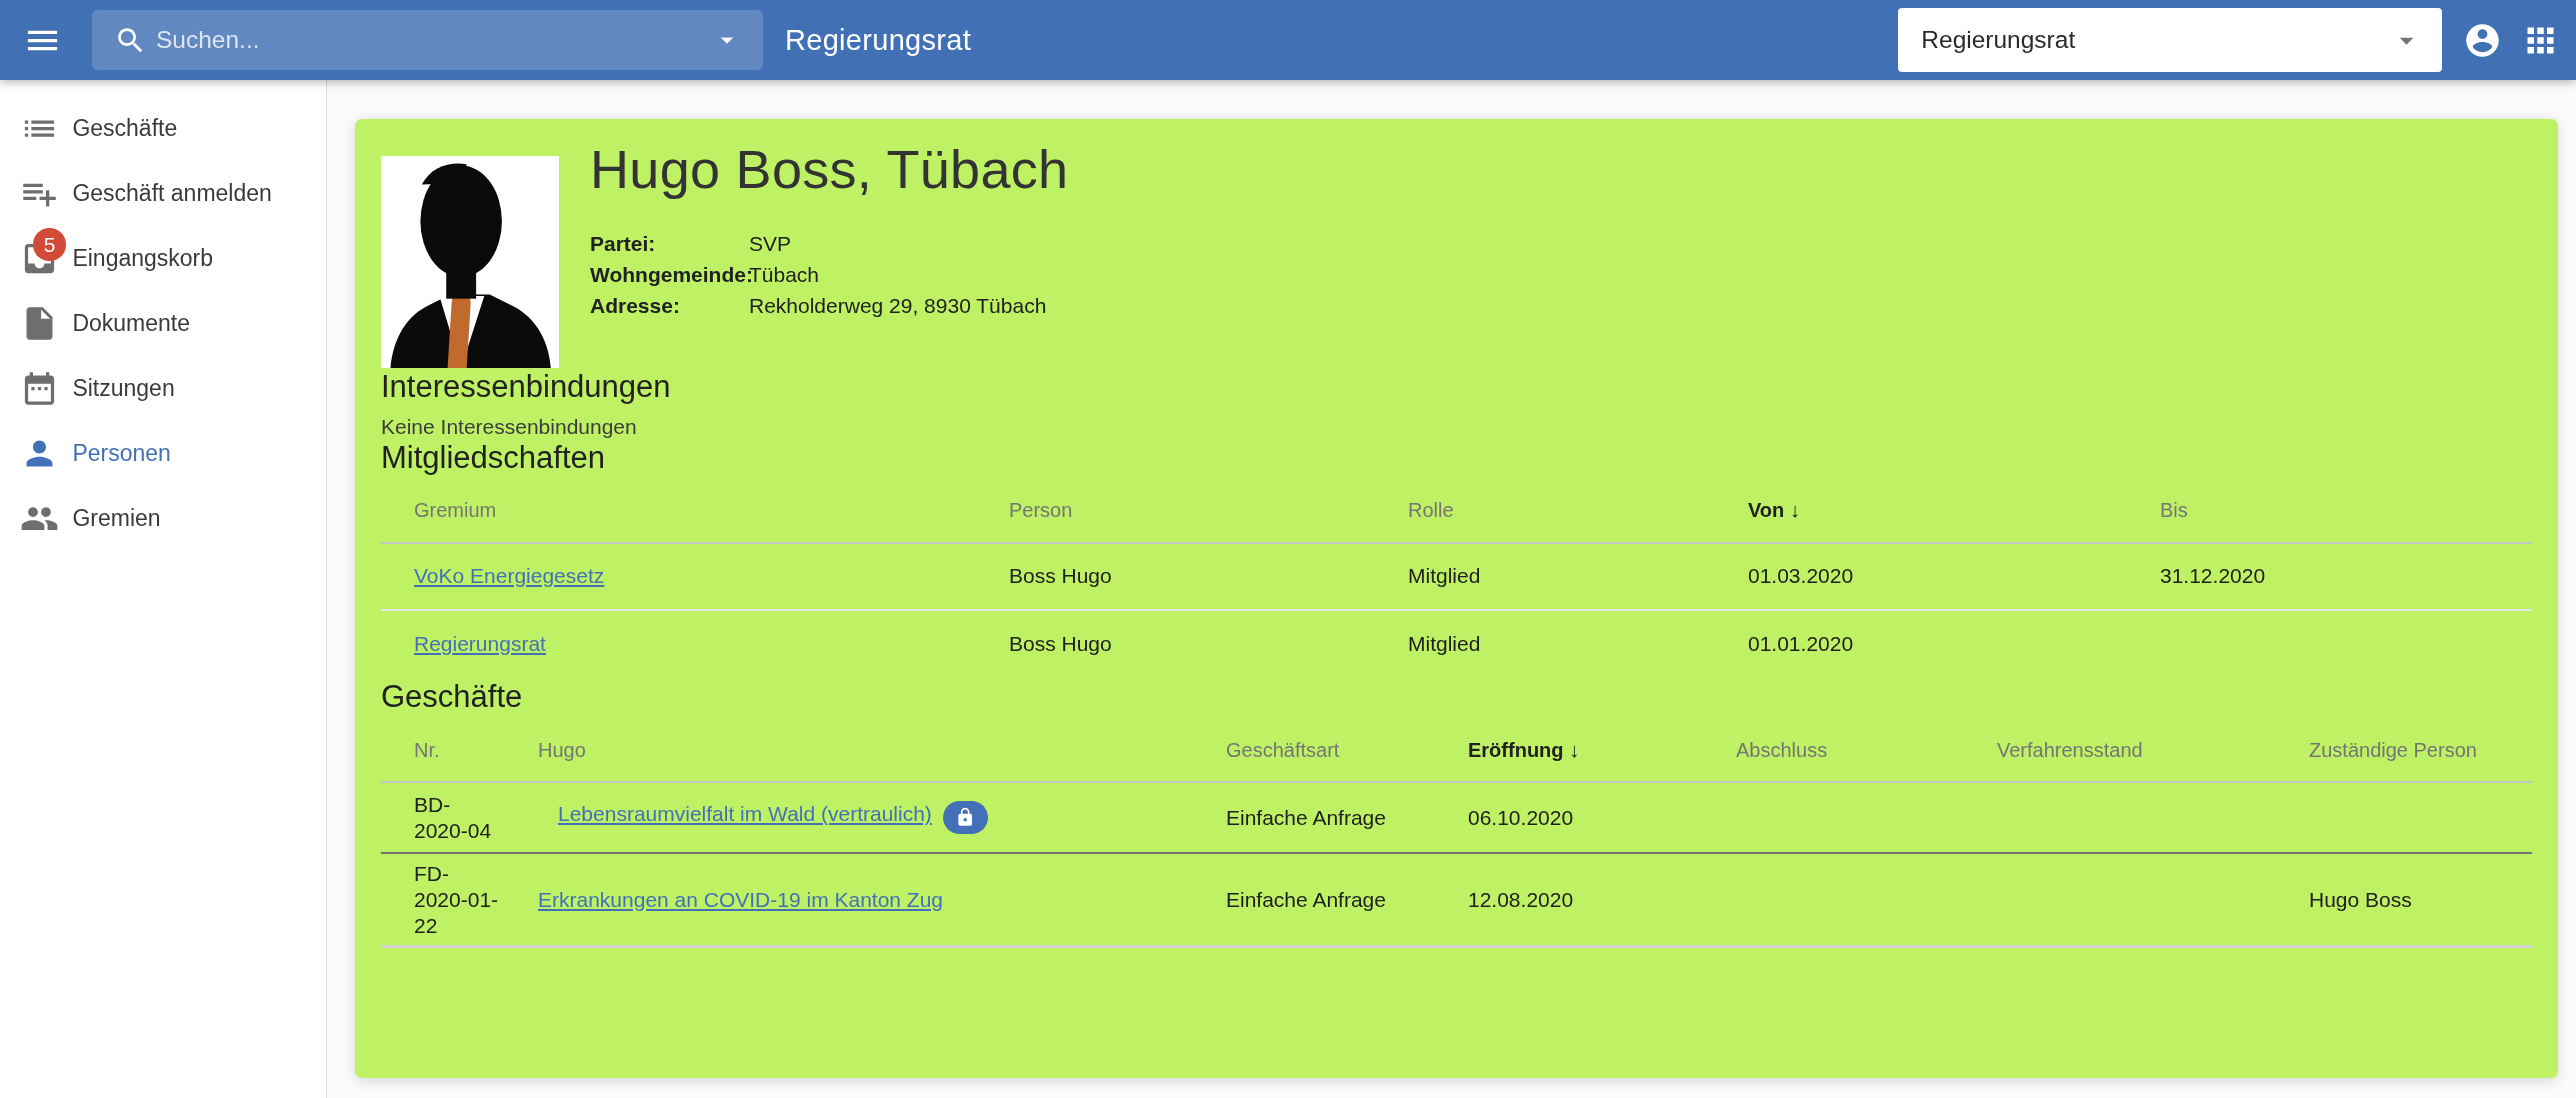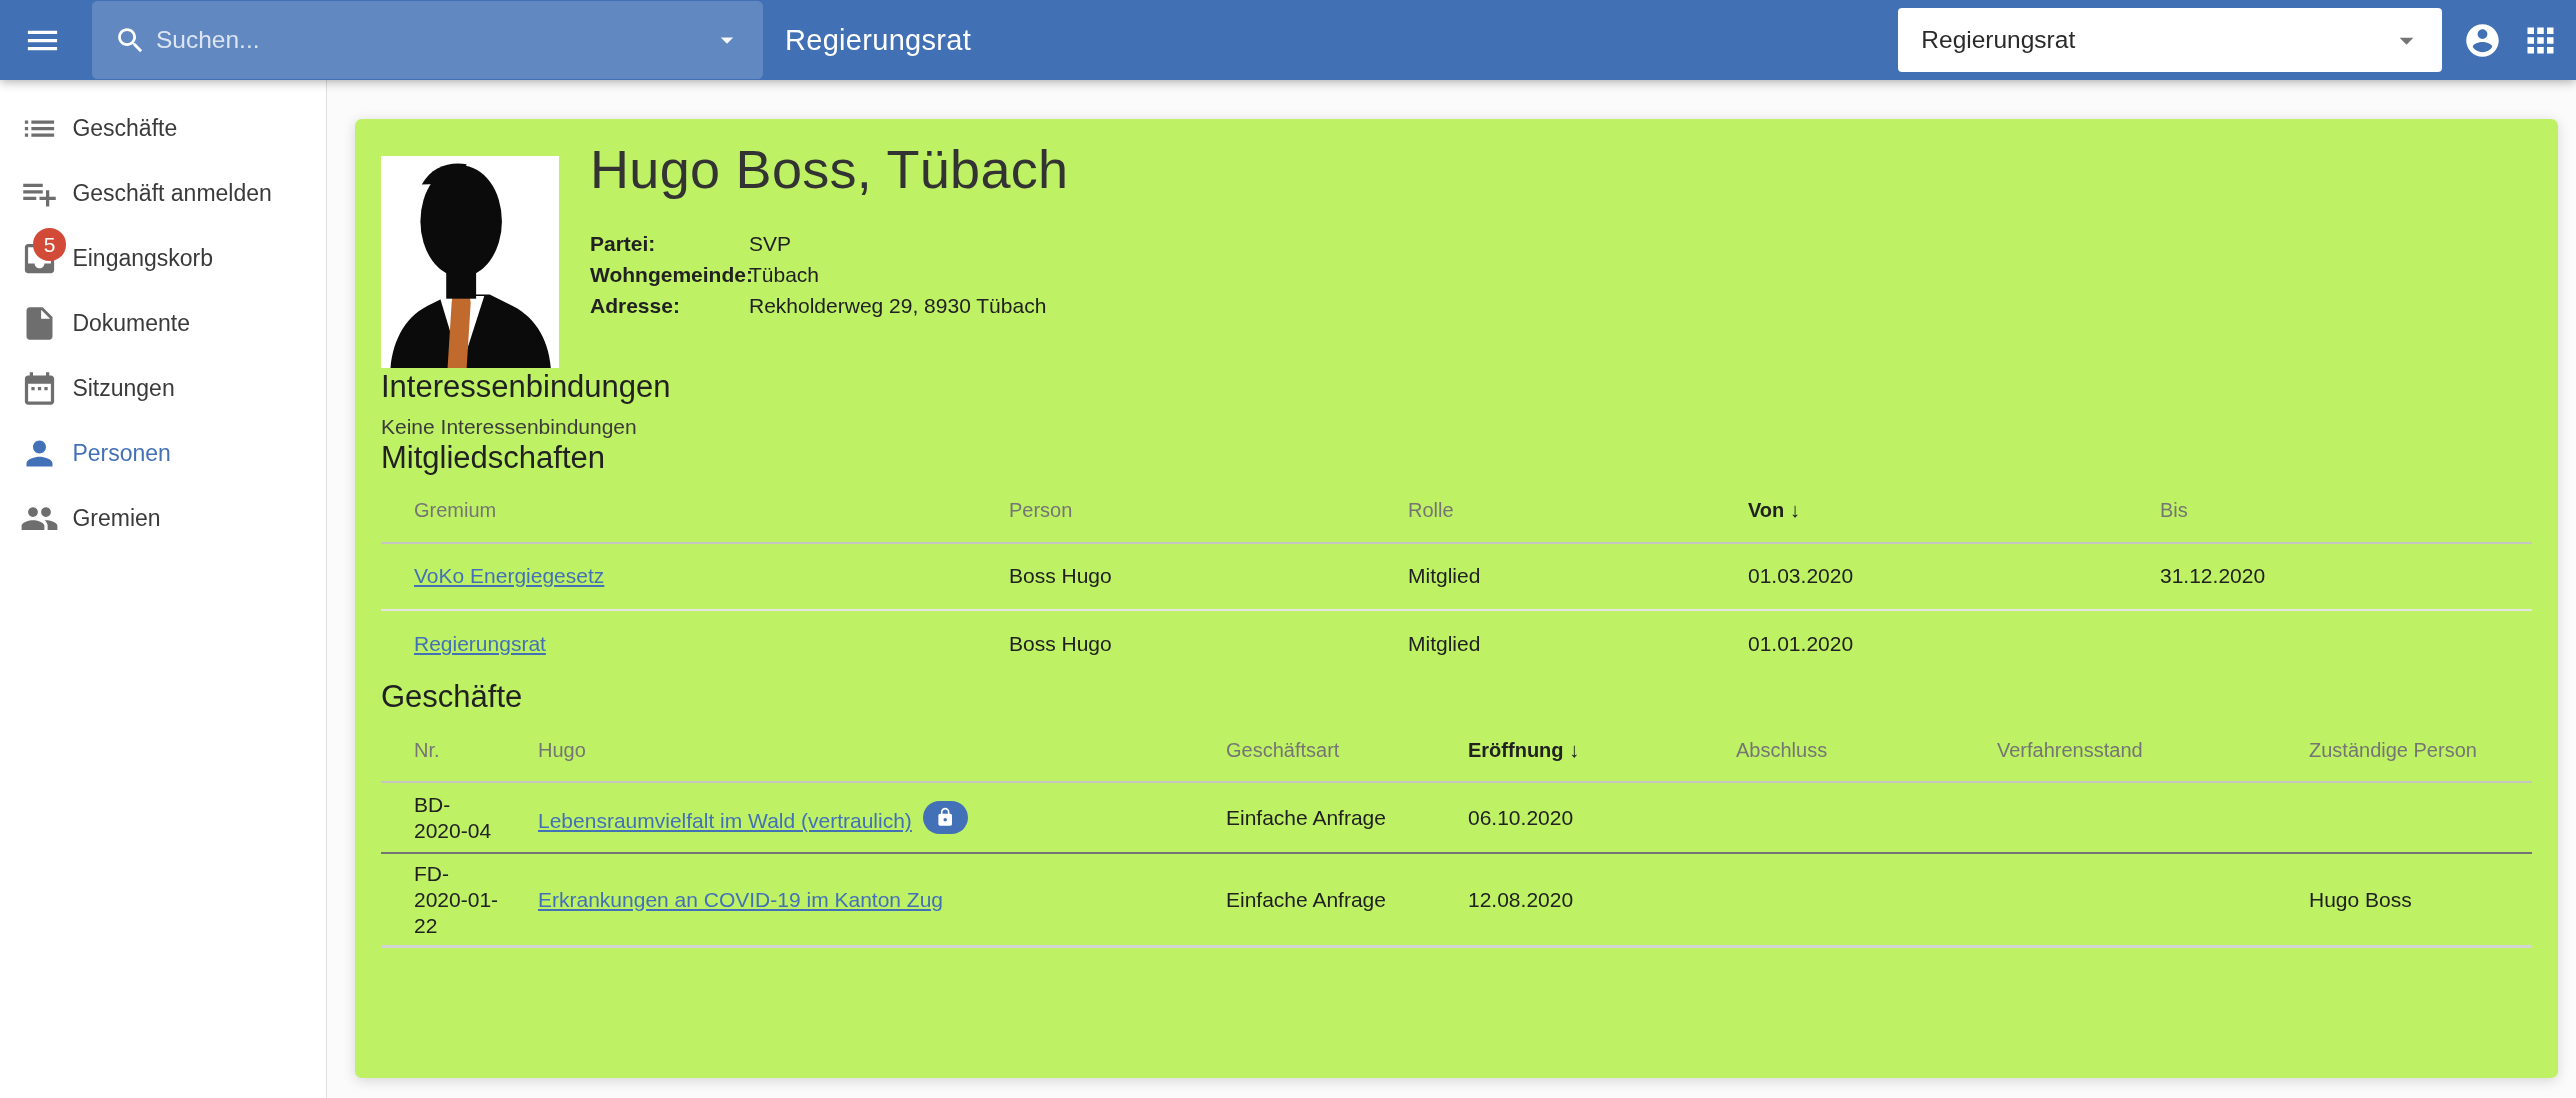--- a/index.html
+++ b/index.html
@@ -17,21 +17,21 @@
     height:80px; flex:none;
     background:#4270b4;
     display:flex; align-items:center;
     padding:0 16.3px 0 22.5px;
     box-shadow:0 3.4px 9.5px rgba(0,0,0,.30);
     position:relative; z-index:10;
   }
   .icon-btn { background:none; border:none; padding:0; display:flex; align-items:center; justify-content:center; cursor:pointer; }
   .menu-btn { width:39px; height:39px; }
   .searchbox {
-    margin-left:30px; width:671px; height:78px;
+    margin-left:30px; width:671px; height:60px;
     background:rgba(255,255,255,.17); border-radius:5.4px;
     display:flex; align-items:center; padding:0 20.4px 0 22px;
     cursor:text;
   }
   .searchbox .ph { margin-left:9.5px; font-size:24.5px; color:rgba(255,255,255,.78); }
   .searchbox .scaret { margin-left:auto; }
   .pagetitle { margin-left:22.5px; font-size:29px; font-weight:500; color:#ffffff; letter-spacing:0.3px; }
   .tb-spacer { flex:1; }
   .tenant {
     width:544px; height:64px; background:#ffffff; border-radius:4.1px;
@@ -98,21 +98,21 @@
   .th.sorted { color:#212121; font-weight:700; }
   .th .arrow { font-weight:400; font-size:20.4px; margin-left:5.4px; color:#212121; }
   .th:first-child, .td:first-child { padding-left:33px; }
   .trow { align-items:center; }
   .td { font-size:21px; color:#212121; padding-right:39px; line-height:26px; }
   .mtbl .trow { min-height:67px; border-bottom:2px solid #e5e5e5; }
   .mtbl .trow.last { border-bottom:none; }
   .gtbl .trow-1 { min-height:71px; border-bottom:2px solid #737373; }
   .gtbl .trow-2 { min-height:94px; border-bottom:3.4px solid #d4d4d4; }
   a.lnk { color:#4371b8; text-decoration:underline; cursor:pointer; }
-  .titel-wrap { display:flex; align-items:flex-end; }
+  .titel-wrap { display:flex; align-items:flex-start;margin-left:20px; }
   .lock-pill {
     margin-left:11px; width:45px; height:33px; border-radius:17px;
     background:#4371b8; flex:none;
     display:flex; align-items:center; justify-content:center;
   }
 </style>
 </head>
 <body>
 
 <div class="app">

